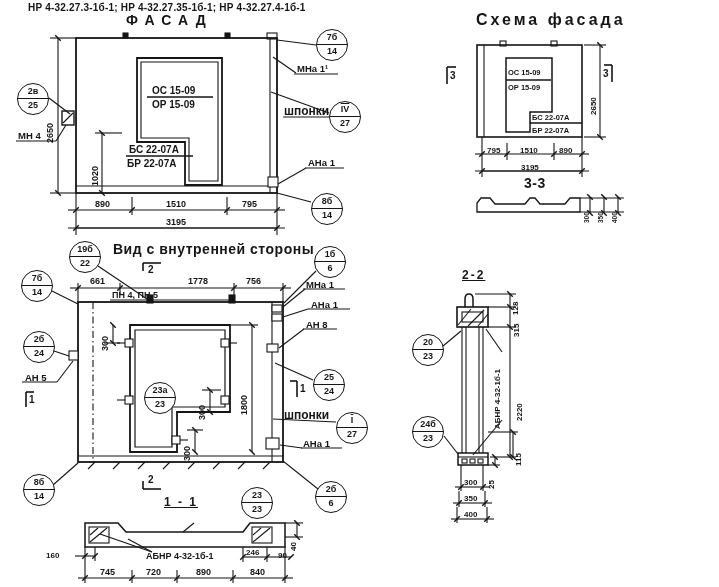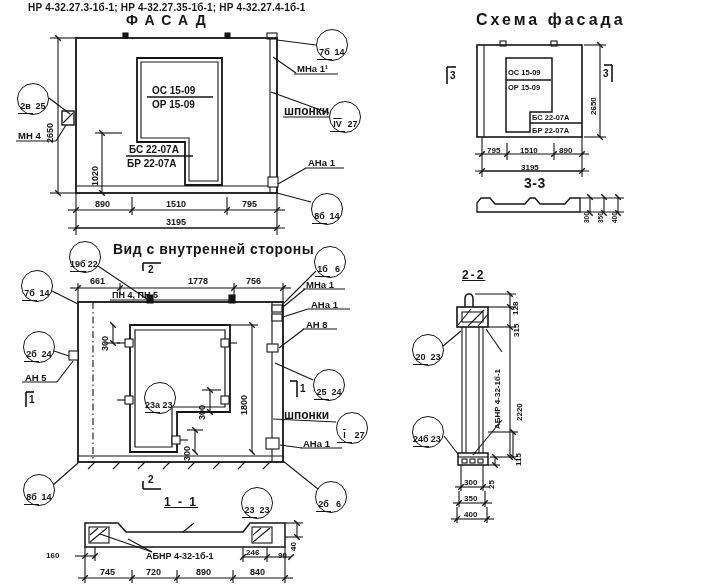--- a/index.html
+++ b/index.html
@@ -17,21 +17,21 @@
   .big2{font-size:16px;letter-spacing:3px;}
   .mid{font-size:14px;letter-spacing:0.5px;}
   .sec{font-size:12px;letter-spacing:2px;text-decoration:underline;}
   .mk{font-size:10px;}
   .sm{font-size:12px;}
   .xs{font-size:7.5px;}
   .xxs{font-size:6.5px;}
   .d9{font-size:9px;}
   .d8{font-size:8px;}
   .co{position:absolute;width:32px;height:32px;border:1.6px solid var(--ink);border-radius:50%;
-      display:flex;flex-direction:row;align-items:flex-end;background:var(--paper);z-index:3;box-sizing:border-box;}
+      display:flex;flex-direction:column;align-items:center;background:var(--paper);z-index:3;box-sizing:border-box;}
   .co .ct{display:block;width:100%;height:14px;line-height:14px;text-align:center;
       border-bottom:1.4px solid var(--ink);font-size:9px;}
   .co .cb{display:block;width:100%;height:14px;line-height:13px;text-align:center;font-size:9px;}
   .ovl{text-decoration:overline;}
 </style>
 </head>
 <body>
 
 <div class="canvas">
 

